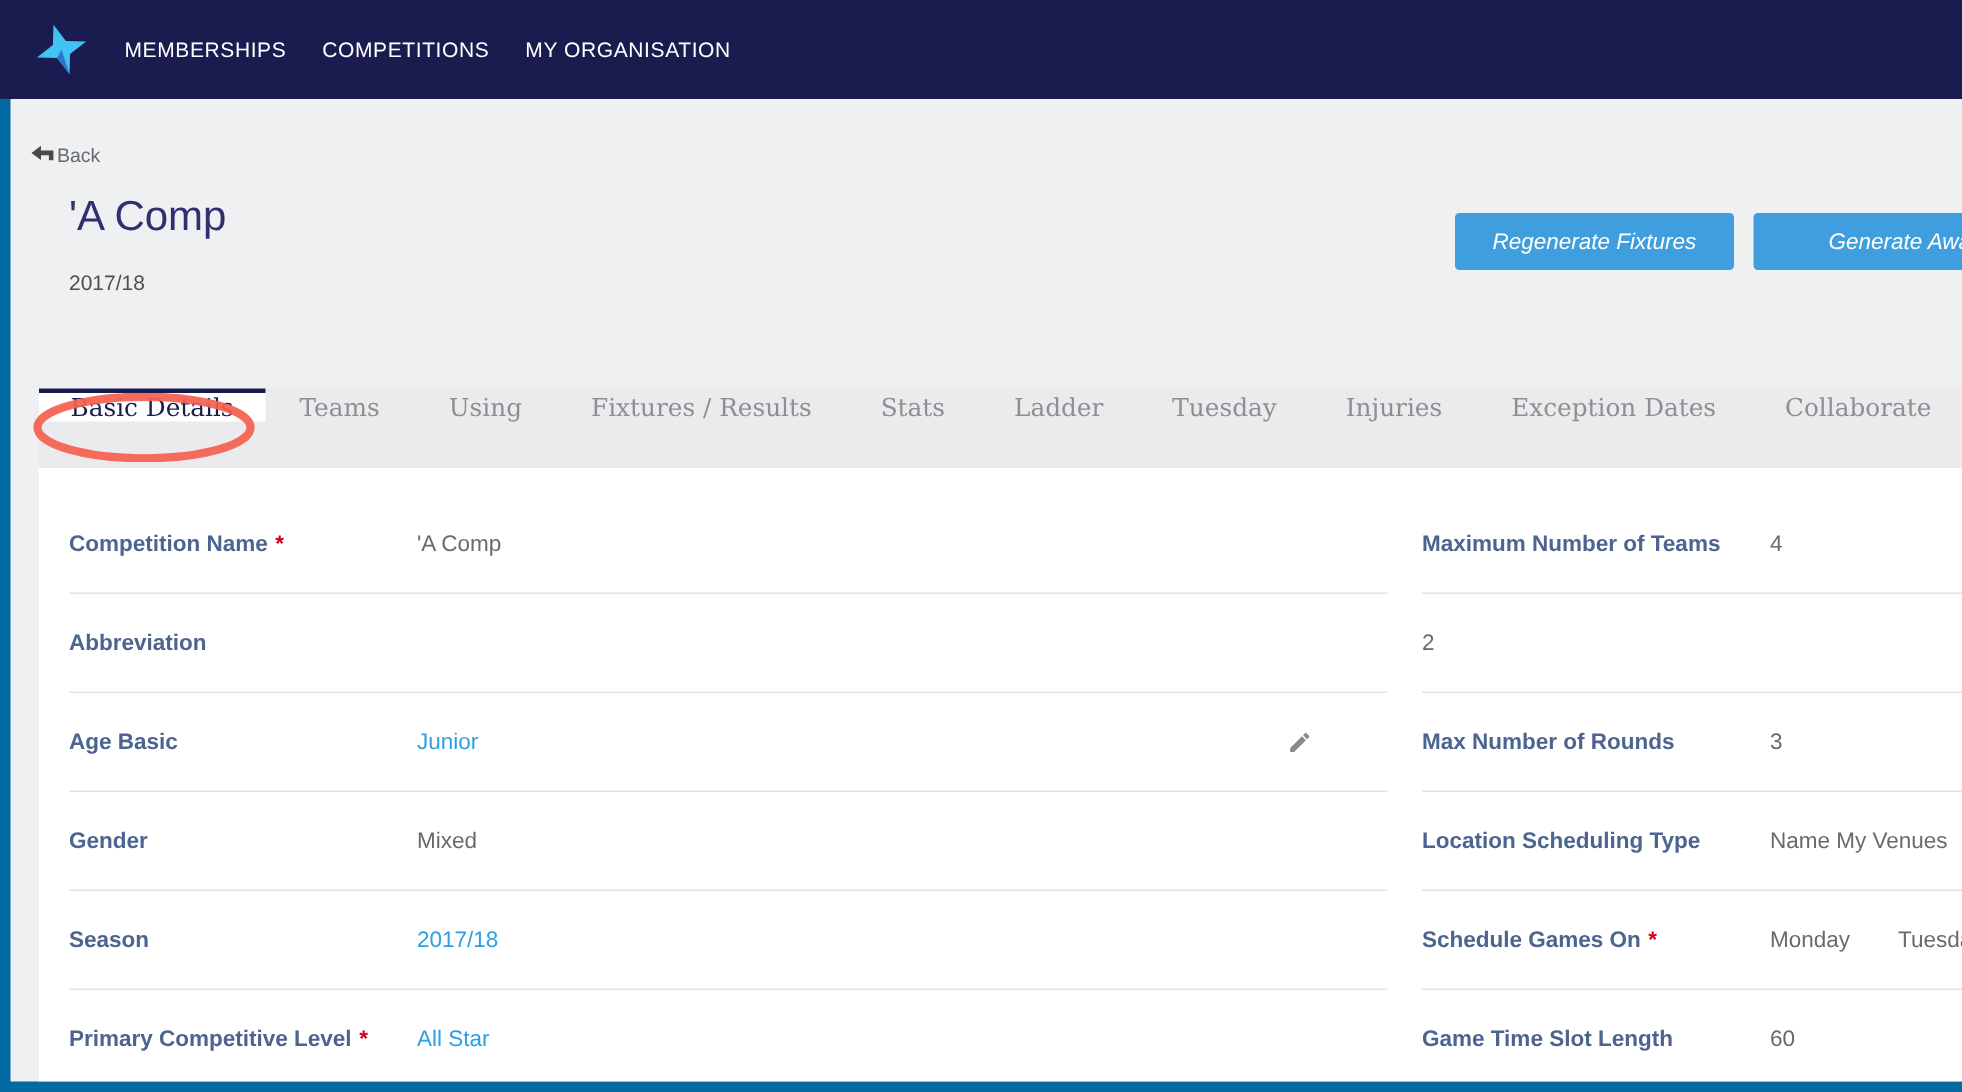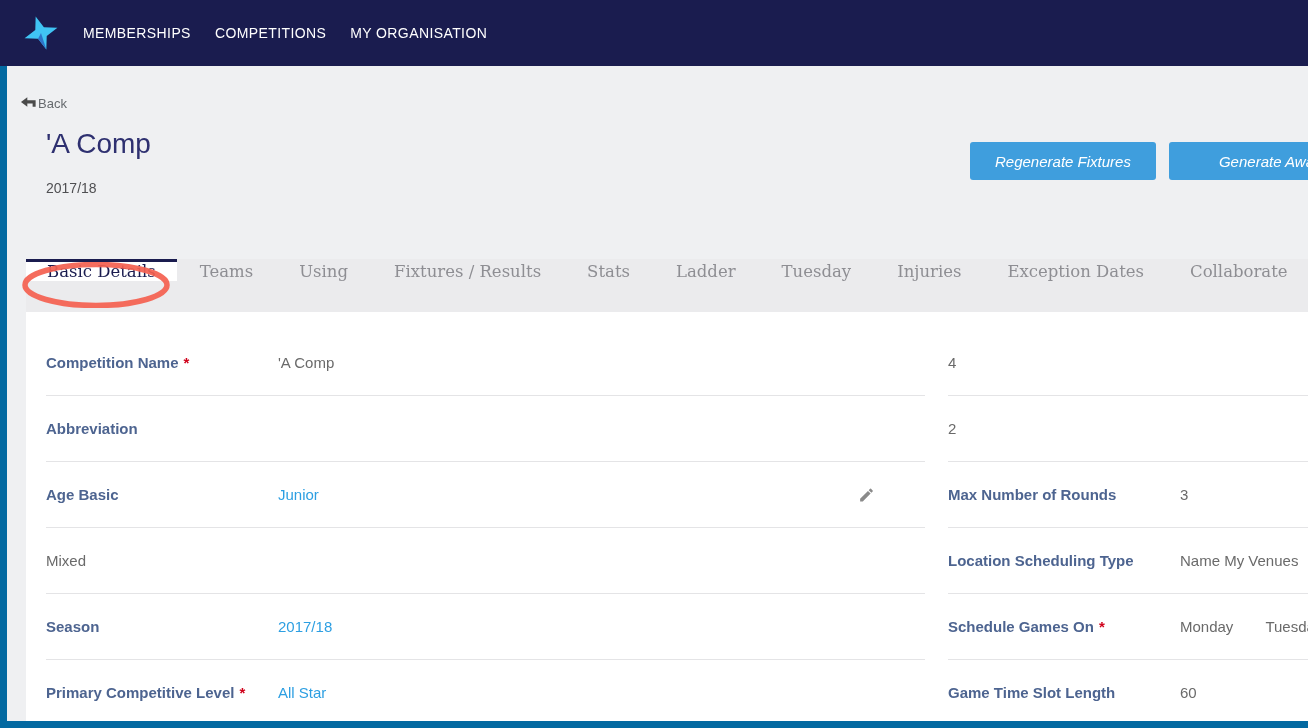--- a/index.html
+++ b/index.html
@@ -135,39 +135,41 @@
             <div class="field-value">
               <span class="link">Junior</span>
             </div>
             <span class="edit-icon">
               <svg viewBox="0 0 24 24" width="17" height="17">
                 <path fill="#8a8a8a" d="M3 17.25V21h3.75L17.81 9.94l-3.75-3.75L3 17.25zM20.71 7.04c.39-.39.39-1.02 0-1.41l-2.34-2.34a.996.996 0 0 0-1.41 0l-1.83 1.83 3.75 3.75 1.83-1.83z"></path>
               </svg>
             </span>
           </div>
           <div class="field-row">
+            <div class="field-label">Gender</div>
             <div class="field-value">
               <span class="plain">Mixed</span>
             </div>
           </div>
           <div class="field-row">
             <div class="field-label">Season</div>
             <div class="field-value">
               <span class="link">2017/18</span>
             </div>
           </div>
           <div class="field-row">
             <div class="field-label">Primary Competitive Level<span class="req">*</span></div>
             <div class="field-value">
               <span class="link">All Star</span>
             </div>
           </div>
         </div>
       <div class="col right">
           <div class="field-row">
+            <div class="field-label">Maximum Number of Teams</div>
             <div class="field-value">
               <span class="plain">4</span>
             </div>
           </div>
           <div class="field-row">
             <div class="field-value">
               <span class="plain">2</span>
             </div>
           </div>
           <div class="field-row">

